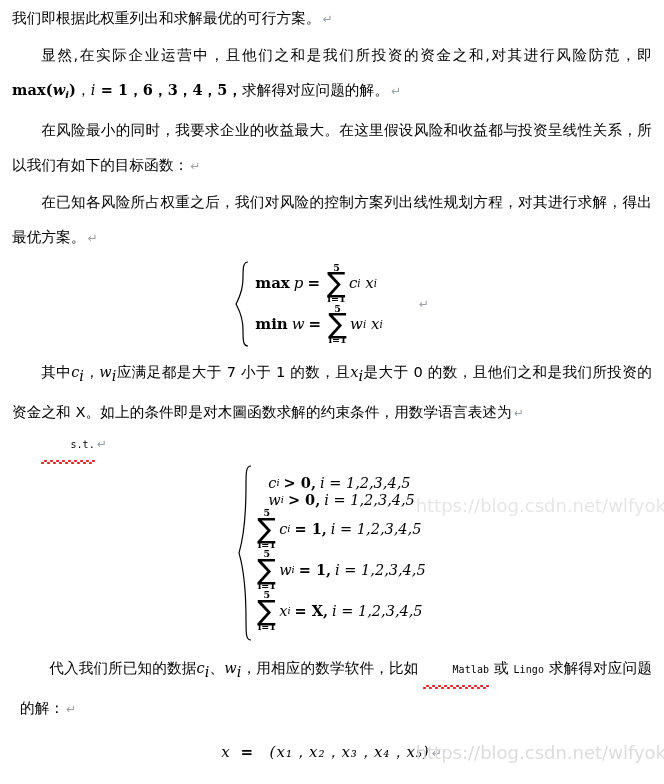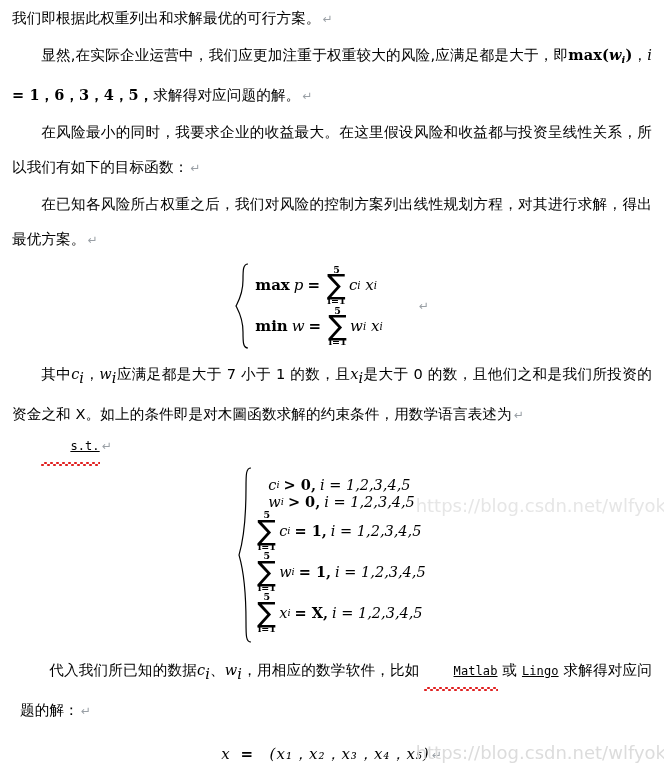--- a/index.html
+++ b/index.html
@@ -43,22 +43,21 @@
     font-size: 14.5px;
   }
   .mu {
     font-family: "DejaVu Serif", "Liberation Serif", serif;
     font-style: normal;
     font-size: 14.5px;
     font-weight: bold;
   }
   .mono {
     font-family: "DejaVu Sans Mono", "Liberation Mono", monospace;
-    font-size: 12px;
-    text-decoration: underline;
+    font-size: 10px;
   }
   sub {
     font-size: 0.68em;
     vertical-align: -0.28em;
     font-style: italic;
   }
 
   
   .pilcrow {
     color: #9aa0a6;
@@ -178,21 +177,21 @@
 </head>
 <body>
 
 <div class="page">
 
   <p class="para">
     <span>我们即根据此权重列出和求解最优的可行方案。</span><span class="pilcrow">↵</span>
   </p>
 
   <p class="para indent">
-    <span>显然,在实际企业运营中，我们应更加注重于权重较大的风险,应满足都是大于，即</span><span class="mu"><span>max(</span><span class="mi">w</span><sub>i</sub><span>)</span></span><span>，</span><span class="mi">i</span><span class="mu"> = 1，6，3，4，5，</span><span>求解得对应问题的解。</span><span class="pilcrow">↵</span>
+    <span>显然,在实际企业运营中，且他们之和是我们所投资的资金之和,对其进行风险防范，即</span><span class="mu"><span>max(</span><span class="mi">w</span><sub>i</sub><span>)</span></span><span>，</span><span class="mi">i</span><span class="mu"> = 1，6，3，4，5，</span><span>求解得对应问题的解。</span><span class="pilcrow">↵</span>
   </p>
 
   <p class="para indent">
     <span>在风险最小的同时，我要求企业的收益最大。在这里假设风险和收益都与投资呈线性关系，所以我们有如下的目标函数：</span><span class="pilcrow">↵</span>
   </p>
 
   <p class="para indent">
     <span>在已知各风险所占权重之后，我们对风险的控制方案列出线性规划方程，对其进行求解，得出最优方案。</span><span class="pilcrow">↵</span>
   </p>
 

